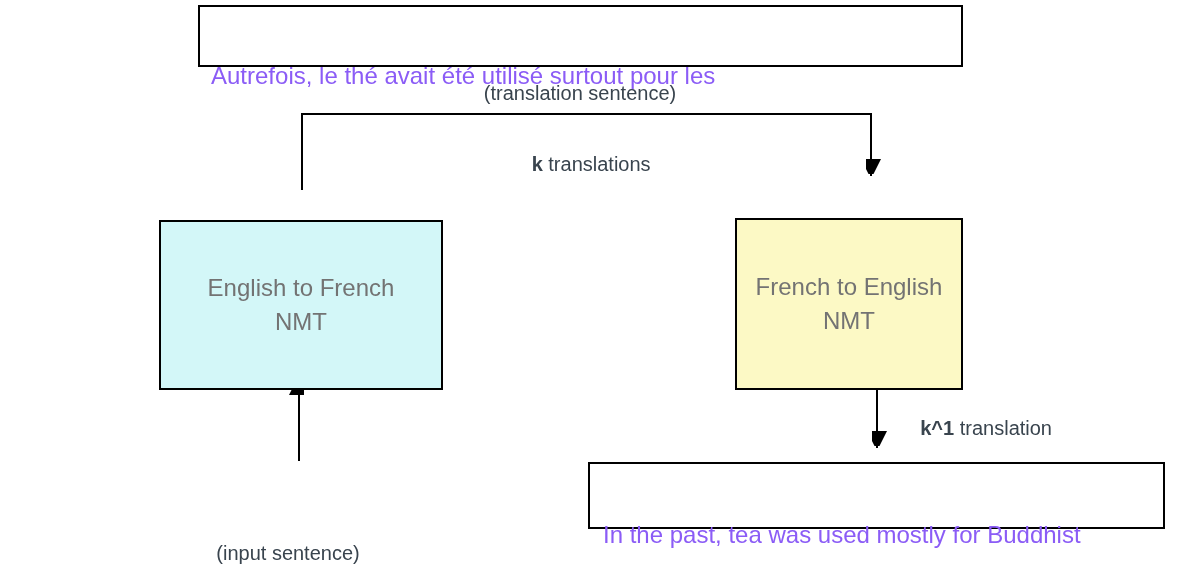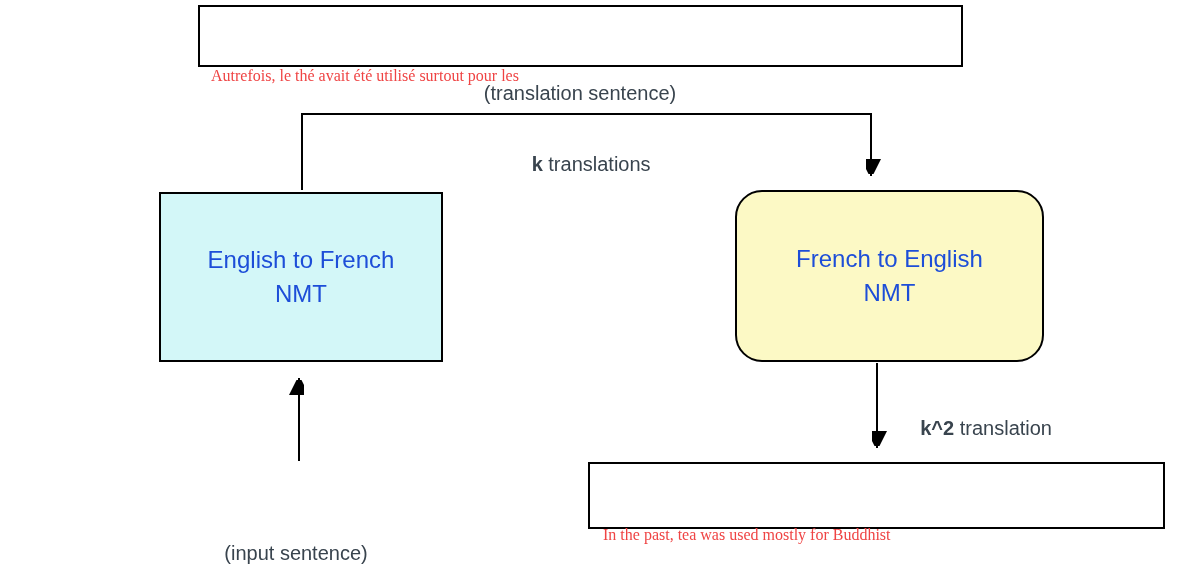--- a/index.html
+++ b/index.html
@@ -19,62 +19,63 @@
     position: absolute;
     left: 0;
     top: 0;
     z-index: 1;
   }
   .sentence-box {
     position: absolute;
     box-sizing: border-box;
     background: #ffffff;
     border: 2px solid #000000;
-    font-family: Liberation Serif, serif;
-    font-size: 16px;
+    font-family: Liberation Sans, sans-serif;
+    font-size: 24px;
     line-height: 26px;
-    color: #ef4444;
+    color: #8b5cf6;
     z-index: 2;
     white-space: pre;
   }
   .sentence-box .line { display: block; }
   #translation-box { left: 198px; top: 5px;  width: 765px; height: 62px; padding: 4px 0 0 11px; }
   #input-box       { left: 2px;   top: 462px; width: 596px; height: 67px; padding: 6px 0 0 11px; }
   #paraphrased-box { left: 588px; top: 462px; width: 577px; height: 67px; padding: 6px 0 0 13px; }
 
   .nmt-box {
     position: absolute;
     box-sizing: border-box;
     border: 2px solid #000000;
     display: flex;
     flex-direction: column;
     align-items: center;
     justify-content: center;
     text-align: center;
     font-size: 24px;
     line-height: 34px;
-    color: #1d4ed8;
+    color: #737373;
     z-index: 2;
+    margin-top: 28px;
   }
   #left-nmt  { left: 159px; top: 192px; width: 284px; height: 170px; }
-  #right-nmt { left: 735px; top: 190px; width: 309px; height: 172px; border-radius: 27px; }
+  #right-nmt { left: 735px; top: 190px; width: 228px; height: 172px; }
 
   .flow-label {
     position: absolute;
     transform: translateX(-50%);
     color: #39444e;
     font-size: 20px;
     white-space: pre;
     z-index: 2;
   }
   .flow-label .b { font-weight: bold; }
   #translation-label { left: 580px; top: 82px;  }
   #k-label           { left: 580px; top: 130px; }
   #k2-label          { left: 975px; top: 394px; }
-  #input-label       { left: 296px; top: 542px; }
+  #input-label       { left: 288px; top: 542px; }
   #paraphrased-label { left: 878px; top: 542px; }
 </style>
 </head>
 <body>
 
 <div id="canvas">
 
   <svg id="arrows" width="1200" height="578" viewBox="0 0 1200 578">
     <defs>
       <marker id="arrowhead" markerWidth="7.5" markerHeight="7.5" refX="8.5" refY="5" orient="auto" markerUnits="strokeWidth">
@@ -100,21 +101,21 @@
     <span>English to French</span>
     <span>NMT</span>
   </div>
 
   <div id="right-nmt" class="nmt-box" style="background: rgb(252, 249, 197);">
     <span>French to English</span>
     <span>NMT</span>
   </div>
 
   <div id="k2-label" class="flow-label">
-    <span class="b">k^2</span><span> translation</span>
+    <span class="b">k^1</span><span> translation</span>
   </div>
 
 
   <div id="input-label" class="flow-label">(input sentence)</div>
 
   <div id="paraphrased-box" class="sentence-box">
     <span class="line">In the past, tea was used mostly for Buddhist</span>
     
   </div>
 

